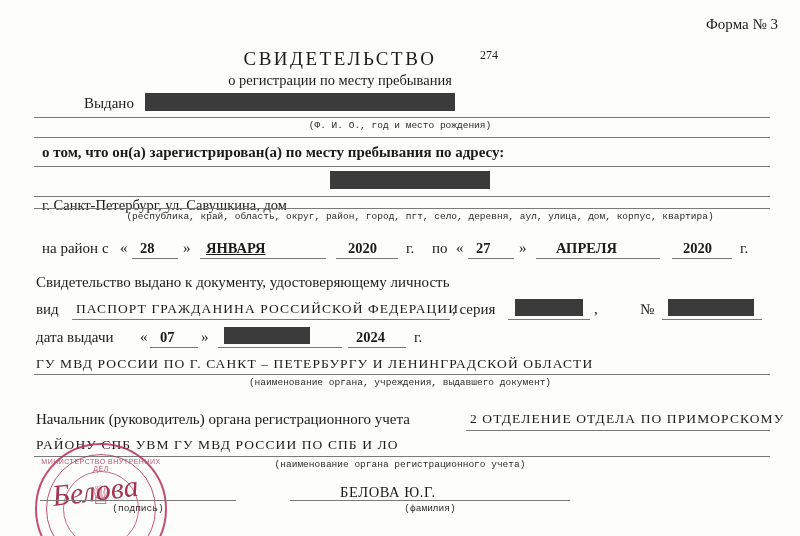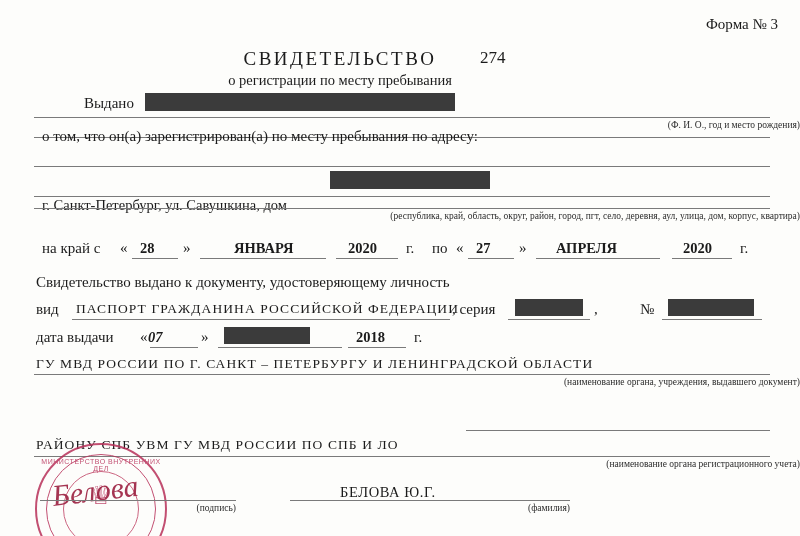--- a/index.html
+++ b/index.html
@@ -26,22 +26,22 @@
     height: 0;
   }
   .redact {
     position: absolute;
     background: #3b3b3b;
   }
   .caption {
     position: absolute;
     font-size: 9.5px;
     color: #2b2b2b;
-    text-align: right;
-    font-family: Liberation Serif, serif;
+    text-align: center;
+    font-family: Liberation Mono, monospace;
   }
   .form-no {
     position: absolute;
     right: 22px;
     top: 16px;
     font-size: 15px;
     font-family: "Liberation Serif", serif;
   }
   .title {
     position: absolute;
@@ -60,21 +60,21 @@
     right: 0;
     top: 72px;
     text-align: center;
     font-size: 14.5px;
     padding-right: 120px;
   }
   .cert-number {
     position: absolute;
     left: 480px;
     top: 48px;
-    font-size: 17px;
+    font-size: 12px;
     text-underline-offset: 3px;
   }
   .lbl { position: absolute; font-size: 15px; white-space: nowrap; }
   .val { position: absolute; font-size: 14.5px; white-space: nowrap; }
   .val-bold { font-weight: bold; }
   .spaced { letter-spacing: 1.1px; }
   .quote { position: absolute; font-size: 15px; }
   .stamp {
     position: absolute;
     left: 35px;
@@ -152,35 +152,35 @@
   <div class="cert-number">274</div>
   <div class="subtitle">о регистрации по месту пребывания</div>
 
   <div class="lbl" style="left:84px; top:95px;">Выдано</div>
   <div class="redact" style="left:145px; top:93px; width:310px; height:18px;"></div>
   <div class="rule" style="left:34px; top:117px; width:736px;"></div>
   <div class="caption" style="left:0; right:0; top:120px;">(Ф. И. О., год и место рождения)</div>
 
   <div class="rule" style="left:34px; top:137px; width:736px;"></div>
 
-  <div class="lbl" style="left:42px; top:128px;">о том, что он(а) зарегистрирован(а) по месту пребывания по адресу:</div>
+  <div class="lbl" style="left:42px; top:144px;font-weight:bold;">о том, что он(а) зарегистрирован(а) по месту пребывания по адресу:</div>
   <div class="rule" style="left:34px; top:166px; width:736px;"></div>
 
   <div class="val" style="left:42px; top:173px;margin-top:24px;">г. Санкт-Петербург, ул. Савушкина, дом</div>
   <div class="redact" style="left:330px; top:171px; width:160px; height:18px;"></div>
   <div class="rule" style="left:34px; top:196px; width:736px;"></div>
   <div class="rule" style="left:34px; top:208px; width:736px;"></div>
   <div class="caption" style="left:0; right:0; top:211px;padding-left:40px;">(республика, край, область, округ, район, город, пгт, село, деревня, аул, улица, дом, корпус, квартира)</div>
 
-  <div class="lbl" style="left:42px; top:240px;">на край с</div>
+  <div class="lbl" style="left:42px; top:240px;">на район с</div>
   <div class="quote" style="left:120px; top:240px;">«</div>
   <div class="val val-bold" style="left:140px; top:240px;">28</div>
   <div class="rule" style="left:132px; top:258px; width:46px;"></div>
   <div class="quote" style="left:183px; top:240px;">»</div>
-  <div class="val val-bold" style="left:234px; top:240px;">ЯНВАРЯ</div>
+  <div class="val val-bold" style="left:206px; top:240px;text-decoration:underline;">ЯНВАРЯ</div>
   <div class="rule" style="left:200px; top:258px; width:126px;"></div>
   <div class="val val-bold" style="left:348px; top:240px;">2020</div>
   <div class="rule" style="left:336px; top:258px; width:62px;"></div>
   <div class="lbl" style="left:406px; top:240px;">г.</div>
   <div class="lbl" style="left:432px; top:240px;">по</div>
   <div class="quote" style="left:456px; top:240px;">«</div>
   <div class="val val-bold" style="left:476px; top:240px;">27</div>
   <div class="rule" style="left:468px; top:258px; width:46px;"></div>
   <div class="quote" style="left:519px; top:240px;">»</div>
   <div class="val val-bold" style="left:556px; top:240px;">АПРЕЛЯ</div>
@@ -197,33 +197,35 @@
   <div class="lbl" style="left:452px; top:301px;">, серия</div>
   <div class="redact" style="left:515px; top:299px; width:68px; height:17px;"></div>
   <div class="rule" style="left:508px; top:319px; width:82px;"></div>
   <div class="lbl" style="left:594px; top:301px;">,</div>
   <div class="lbl" style="left:640px; top:301px;">№</div>
   <div class="redact" style="left:668px; top:299px; width:86px; height:17px;"></div>
   <div class="rule" style="left:662px; top:319px; width:100px;"></div>
 
   <div class="lbl" style="left:36px; top:329px;">дата выдачи</div>
   <div class="quote" style="left:140px; top:329px;">«</div>
-  <div class="val val-bold" style="left:148px; top:329px;font-style:italic;">07</div>
+  <div class="val val-bold" style="left:160px; top:329px;">07</div>
   <div class="rule" style="left:150px; top:347px; width:48px;"></div>
   <div class="quote" style="left:201px; top:329px;">»</div>
   <div class="redact" style="left:224px; top:327px; width:86px; height:17px;"></div>
   <div class="rule" style="left:218px; top:347px; width:124px;"></div>
-  <div class="val val-bold" style="left:356px; top:329px;">2018</div>
+  <div class="val val-bold" style="left:356px; top:329px;">2024</div>
   <div class="rule" style="left:348px; top:347px; width:58px;"></div>
   <div class="lbl" style="left:414px; top:329px;">г.</div>
 
   <div class="val spaced" style="left:36px; top:356px; font-size:13.5px;">ГУ  МВД  РОССИИ  ПО  Г. САНКТ – ПЕТЕРБУРГУ  И  ЛЕНИНГРАДСКОЙ ОБЛАСТИ</div>
   <div class="rule" style="left:34px; top:374px; width:736px;"></div>
   <div class="caption" style="left:0; right:0; top:377px;">(наименование органа, учреждения, выдавшего документ)</div>
 
+  <div class="lbl" style="left:36px; top:411px;">Начальник (руководитель) органа регистрационного учета</div>
+  <div class="val spaced" style="left:470px; top:411px; font-size:13.5px;">2 ОТДЕЛЕНИЕ ОТДЕЛА  ПО ПРИМОРСКОМУ</div>
   <div class="rule" style="left:466px; top:430px; width:304px;"></div>
   <div class="val spaced" style="left:36px; top:437px; font-size:13.5px;">РАЙОНУ СПБ УВМ  ГУ  МВД РОССИИ  ПО СПБ  И  ЛО</div>
   <div class="rule" style="left:34px; top:456px; width:736px;"></div>
   <div class="caption" style="left:0; right:0; top:459px;">(наименование органа регистрационного учета)</div>
 
   <div class="stamp">
     <div class="stamp-text" style="top:13px;">МИНИСТЕРСТВО ВНУТРЕННИХ ДЕЛ</div>
     <div class="stamp-eagle">♕</div>
 
   </div>

